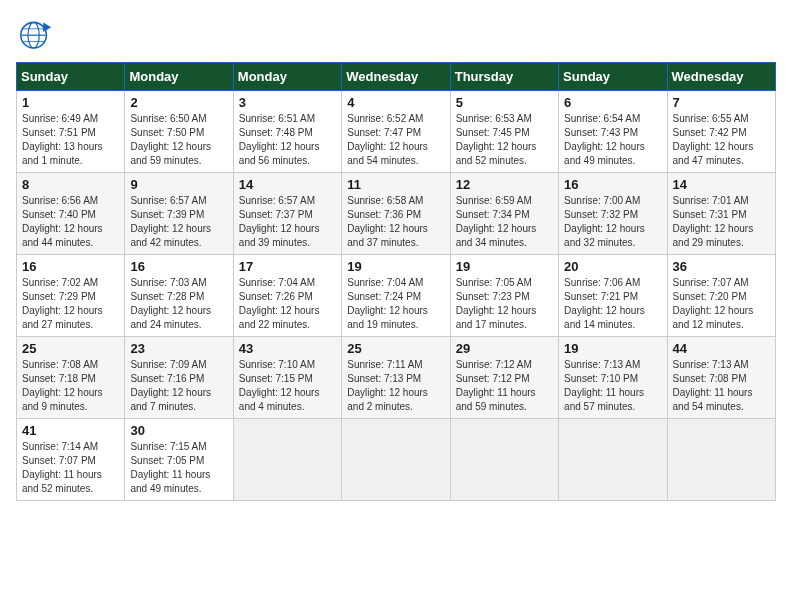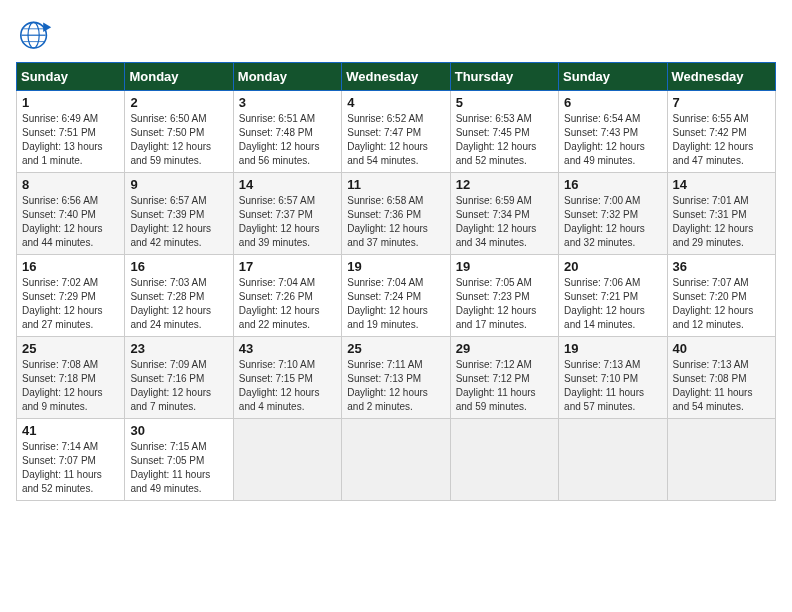--- a/index.html
+++ b/index.html
@@ -234,21 +234,21 @@
         </td>
         <td>
           <span class="day-num">29</span>
           <div class="day-info">Sunrise: 7:12 AM<br>Sunset: 7:12 PM<br>Daylight: 11 hours<br>and 59 minutes.</div>
         </td>
         <td>
           <span class="day-num">19</span>
           <div class="day-info">Sunrise: 7:13 AM<br>Sunset: 7:10 PM<br>Daylight: 11 hours<br>and 57 minutes.</div>
         </td>
         <td>
-          <span class="day-num">40</span>
+          <span class="day-num">44</span>
           <div class="day-info">Sunrise: 7:13 AM<br>Sunset: 7:08 PM<br>Daylight: 11 hours<br>and 54 minutes.</div>
         </td>
       </tr>
       <tr>
         <td>
           <span class="day-num">41</span>
           <div class="day-info">Sunrise: 7:14 AM<br>Sunset: 7:07 PM<br>Daylight: 11 hours<br>and 52 minutes.</div>
         </td>
         <td>
           <span class="day-num">30</span>

